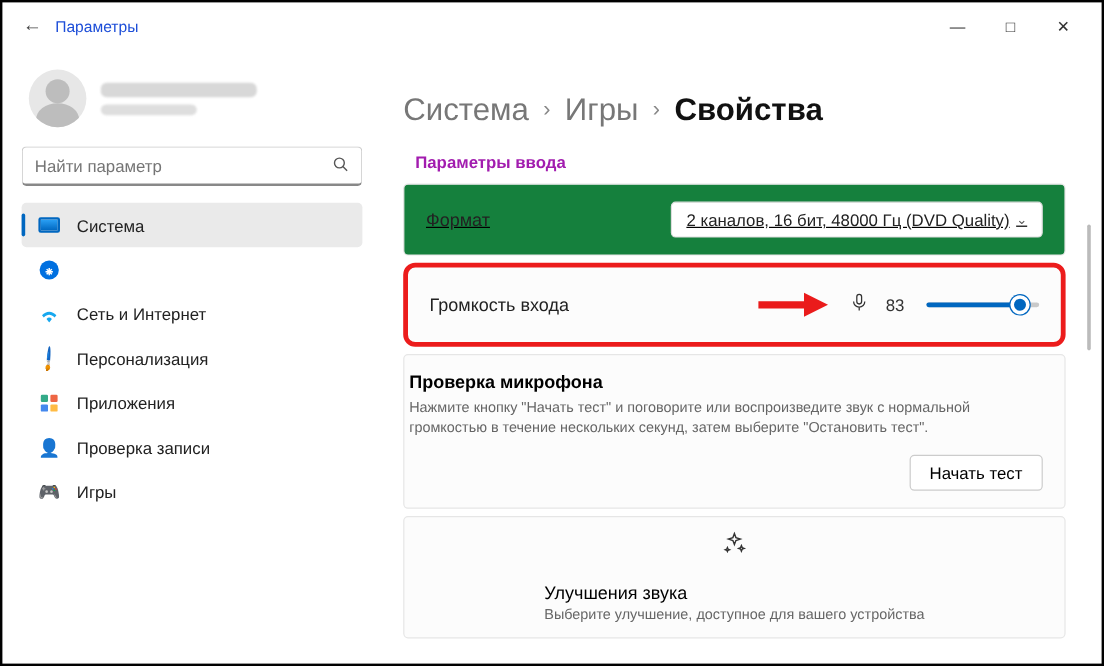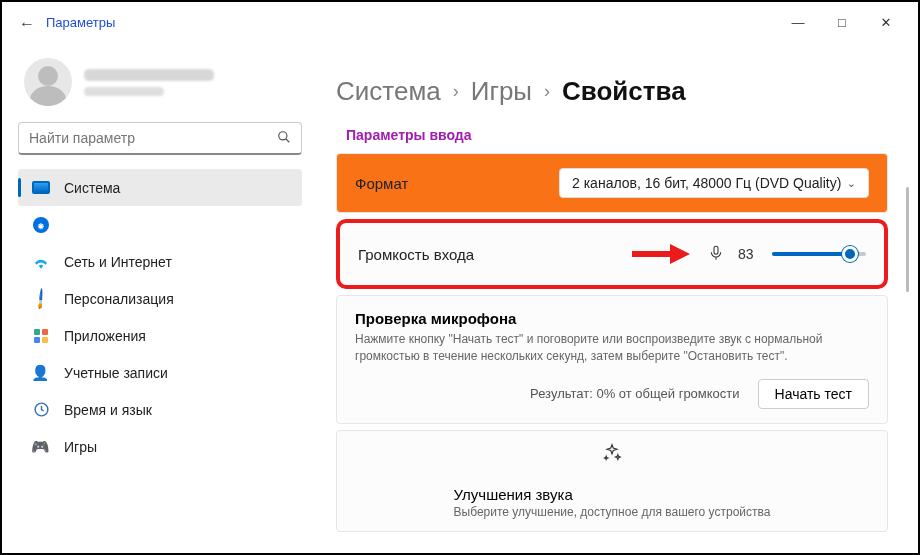--- a/index.html
+++ b/index.html
@@ -35,42 +35,42 @@
   .breadcrumb { display: flex; align-items: center; gap: 12px; font-size: 26px; color: #666; margin-bottom: 20px; }
   .breadcrumb .crumb { color: #777; cursor: pointer; }
   .breadcrumb .chev { color: #888; font-size: 18px; }
   .breadcrumb .current { color: #111; font-weight: 600; }
 
   .section-label { font-size: 14px; font-weight: 600; color: #a21caf; margin: 4px 0 10px 10px; }
 
   .card-scroll { position: absolute; right: 8px; top: 40px; bottom: 0; width: 5px; }
   .card-scroll .thumb { position: absolute; top: 105px; width: 3px; height: 105px; background: #bbb; border-radius: 2px; left: 1px;}
 
-  .card { border: 1px solid #e6e6e6; border-radius: 4px; background: #f97316; margin-bottom: 6px; }
+  .card { border: 1px solid #e6e6e6; border-radius: 4px; background: #15803d; margin-bottom: 6px; text-decoration: underline; }
   .row { display: flex; align-items: center; padding: 14px 18px; gap: 14px; font-size: 15px; color: #222; }
   .row .label { flex: 0 0 auto; }
   .row .spacer { flex: 1; }
 
   .select { background: #fff; border: 1px solid #ddd; border-radius: 4px; padding: 6px 12px; font-size: 14px; display: flex; align-items: center; gap: 0; min-width: 310px; justify-content: space-between; }
   .select .chev { font-size: 11px; color: #555; }
 
   .highlight-card { border: 4px solid #ec1c1c; border-radius: 10px; background: #fcfcfc; margin-bottom: 6px; }
   .highlight-card .row { padding: 20px 18px; }
 
   .arrow-anno { color: #ea1b1b; font-size: 26px; font-weight: 900; margin-right: 4px; display: inline-flex; align-items: center;}
   .mic-icon { width:16px; color:#333; }
 
   .slider-wrap { display: flex; align-items: center; gap: 12px; flex: 1; }
   .slider-val { font-size: 14px; color: #333; min-width: 22px; }
   .slider { position: relative; flex: 1; height: 20px; }
   .slider .track { position: absolute; top: 8px; left: 0; right: 0; height: 4px; background: #c9c9c9; border-radius: 2px; }
   .slider .fill { position: absolute; top: 8px; left: 0; height: 4px; background: #0067c0; border-radius: 2px; }
   .slider .thumb { position: absolute; top: 2px; width: 16px; height: 16px; border-radius: 50%; background: #0067c0; border: 3px solid #fff; box-shadow: 0 0 0 1px #0067c0; transform: translateX(-50%); }
 
-  .mcard { border: 1px solid #e6e6e6; border-radius: 4px; background: #fcfcfc; padding: 14px 18px 14px 18px; margin-bottom: 6px;}
+  .mcard { border: 1px solid #e6e6e6; border-radius: 4px; background: #fcfcfc; padding: 14px 18px 14px 4px; margin-bottom: 6px;}
   .mcard h4 { font-size: 15px; font-weight: 600; margin-bottom: 4px; }
   .mcard p { font-size: 12px; color: #666; line-height: 1.4; }
   .mcard .foot { display: flex; align-items: center; justify-content: flex-end; gap: 18px; margin-top: 14px; }
   .mcard .result { font-size: 13px; color: #555; }
   .mbtn { background: #fff; border: 1px solid #ccc; border-radius: 4px; padding: 6px 16px; font-size: 14px; cursor: pointer; }
 
   .enh-card { border: 1px solid #e6e6e6; border-radius: 4px; background: #fcfcfc; padding: 12px 18px; display: flex; align-items: center; gap: 18px; flex-direction: column;}
   .enh-icon { font-size: 18px; color: #333; }
   .enh-text h4 { font-size: 15px; font-weight: 400; margin-bottom: 2px; }
   .enh-text p { font-size: 12px; color: #666; }
@@ -152,30 +152,21 @@
               <span></span>
               <span></span>
             </span>
           </span>
         <span>Приложения</span>
       </div>
       <div class="nav-item">
         <span class="icon">
             <span style="font-size:15px;color:#2a7dd4">👤</span>
           </span>
-        <span>Учетные записи</span>
-      </div>
-      <div class="nav-item">
-        <span class="icon ico-clock">
-          <svg width="17" height="17" viewBox="0 0 24 24" fill="none" stroke="#3570b5" stroke-width="2">
-              <circle cx="12" cy="12" r="9"></circle>
-              <path d="M12 7v5l3 2"></path>
-            </svg>
-        </span>
-        <span>Время и язык</span>
+        <span>Проверка записи</span>
       </div>
       <div class="nav-item">
         <span class="icon ico-game">🎮</span>
         <span>Игры</span>
       </div>
     </div>
   </div>
 
   <div class="content">
     <div class="breadcrumb">
@@ -223,21 +214,20 @@
             <div class="thumb" id="vol-thumb" style="left: 83%;"></div>
           </div>
         </div>
       </div>
     </div>
 
     <div class="mcard">
       <h4>Проверка микрофона</h4>
       <p>Нажмите кнопку "Начать тест" и поговорите или воспроизведите звук с нормальной громкостью в течение нескольких секунд, затем выберите "Остановить тест".</p>
       <div class="foot">
-        <span class="result">Результат: 0% от общей громкости</span>
         <button class="mbtn">Начать тест</button>
       </div>
     </div>
 
     <div class="enh-card">
       <span class="enh-icon">
         <svg width="20" height="20" viewBox="0 0 24 24" fill="none" stroke="#333" stroke-width="1.4">
             <path d="M12 2l1.5 4L18 7.5 13.5 9 12 13l-1.5-4L6 7.5 10.5 6zM19 14l.8 2 2 .8-2 .8-.8 2-.8-2-2-.8 2-.8zM5 16l.6 1.5 1.5.6-1.5.6L5 20l-.6-1.3-1.5-.6 1.5-.6z"></path>
           </svg>
       </span>

